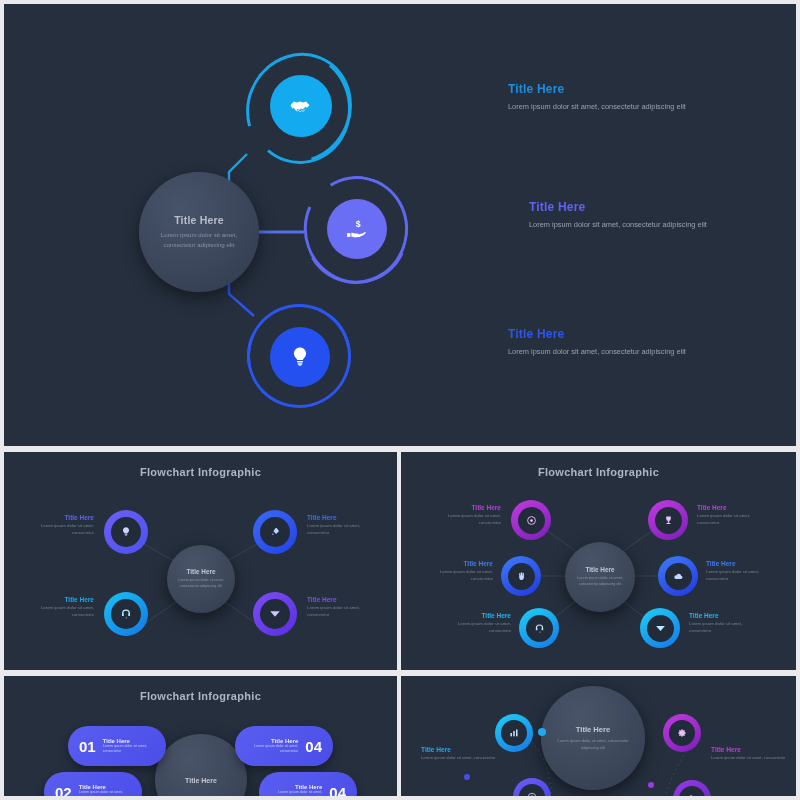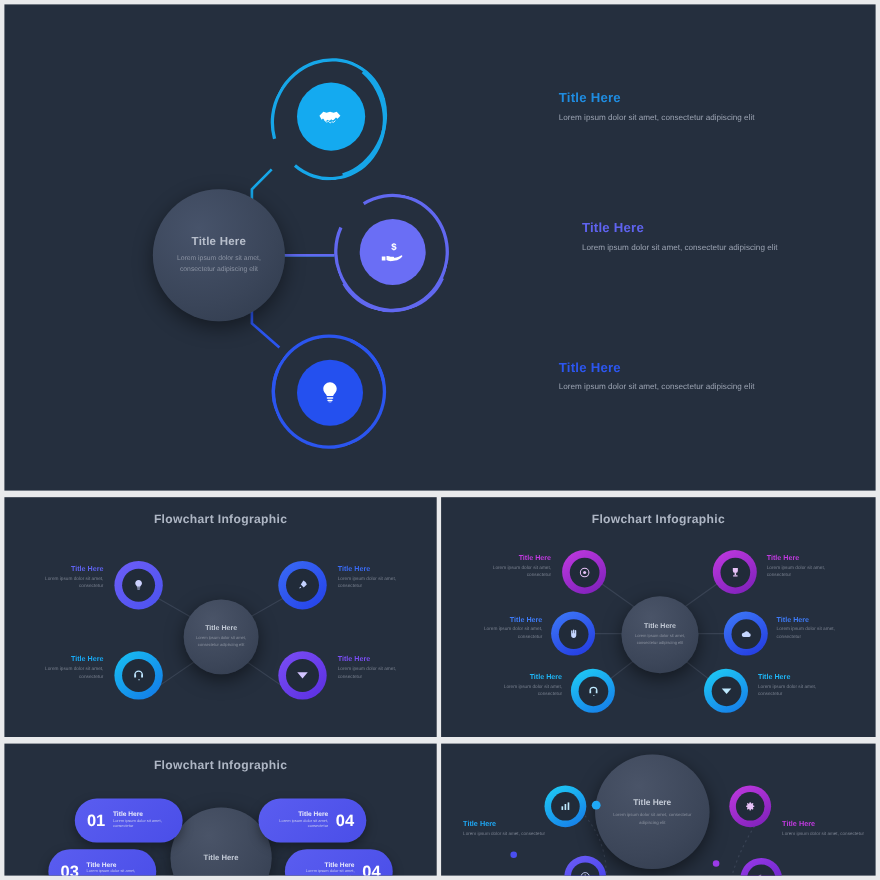--- a/index.html
+++ b/index.html
@@ -347,21 +347,21 @@
 
     <div class="pill" style="left:231px;top:50px;width:98px;height:40px;padding-right:11px;justify-content:flex-end">
       <div class="txt" style="margin-right:7px;text-align:right">
         <div class="t">Title Here</div>
         <div class="b">Lorem ipsum dolor sit amet, consectetur</div>
       </div>
       <div class="num">04</div>
     </div>
 
     <div class="pill" style="left:40px;top:96px;width:98px;height:40px;padding-left:11px">
-      <div class="num">03</div>
+      <div class="num">02</div>
       <div class="txt" style="margin-left:7px">
         <div class="t">Title Here</div>
         <div class="b">Lorem ipsum dolor sit amet, consectetur</div>
       </div>
     </div>
 
     <div class="pill" style="left:255px;top:96px;width:98px;height:40px;padding-right:11px;justify-content:flex-end">
       <div class="txt" style="margin-right:7px;text-align:right">
         <div class="t">Title Here</div>
         <div class="b">Lorem ipsum dolor sit amet, consectetur</div>

